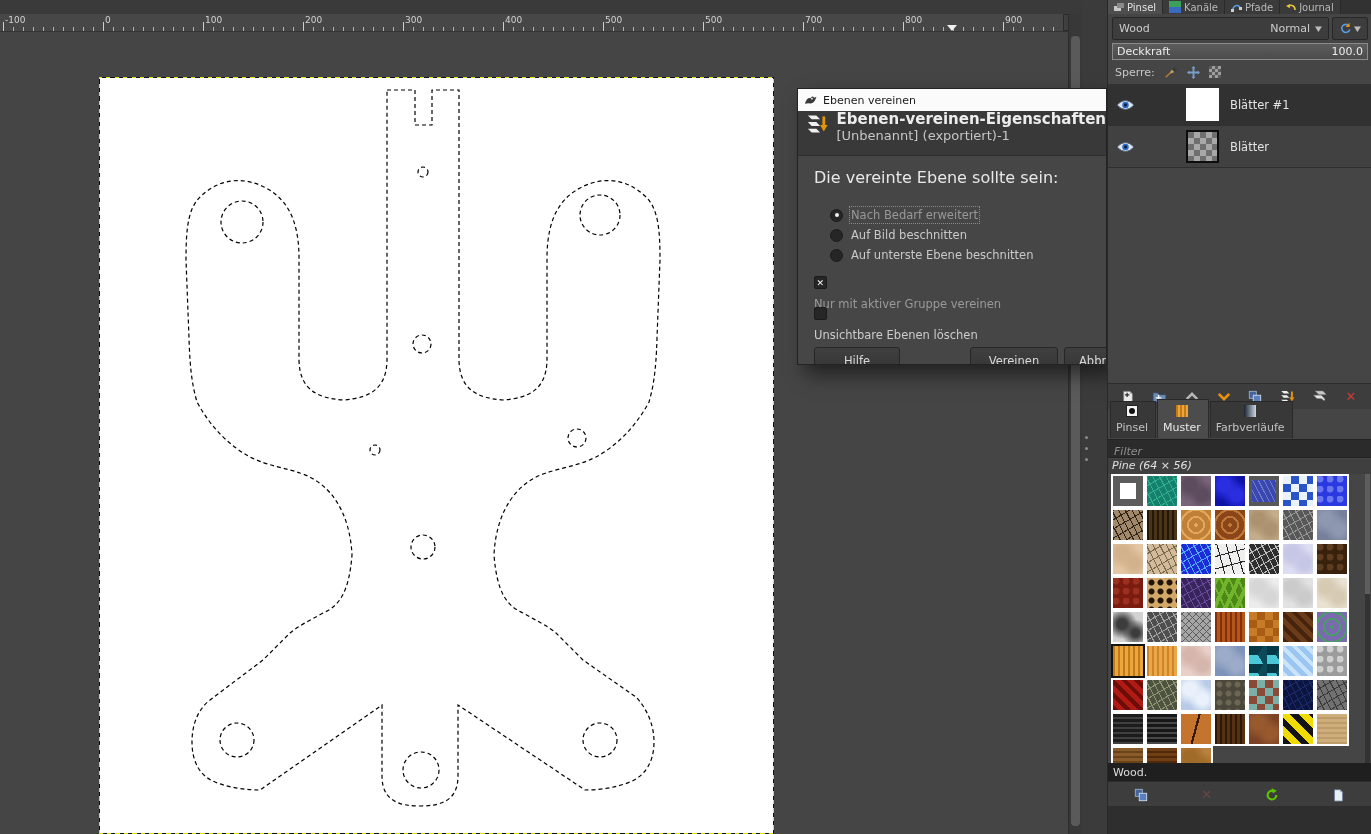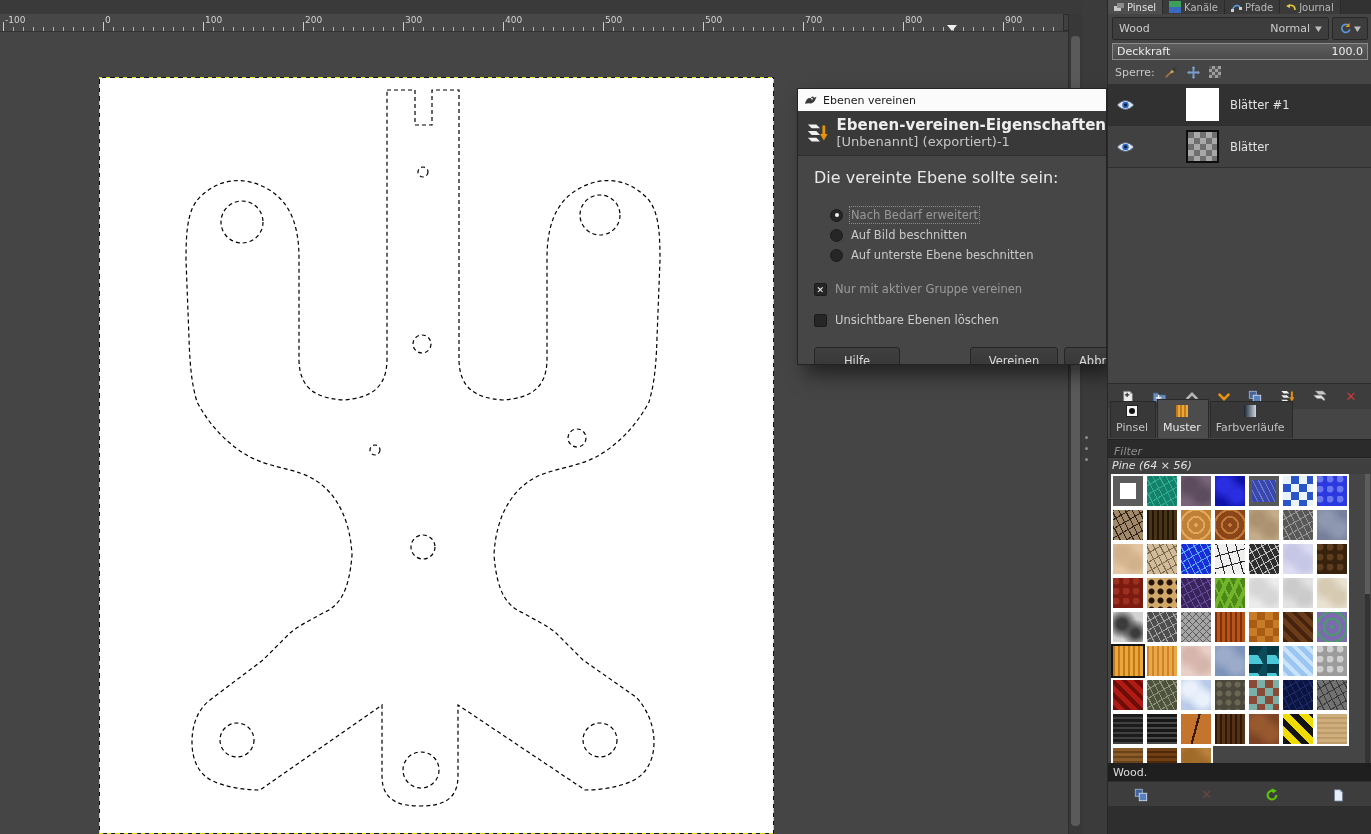--- a/index.html
+++ b/index.html
@@ -25,32 +25,32 @@
 
   .canvas-wrap{position:absolute;left:99px;top:77px;width:675px;height:757px;
     background:repeating-linear-gradient(45deg,#dfe400 0 3px,#111 3px 6px);}
   .canvas{position:absolute;left:1px;top:1px;width:673px;height:755px;background:#ffffff;}
 
   
   .dialog{position:absolute;left:797px;top:88px;width:310px;height:277px;z-index:10;overflow:hidden;
     background:#464646;box-shadow:8px 10px 18px rgba(0,0,0,.5);border:1px solid #232323;box-sizing:border-box;}
   .dlg-titlebar{height:22px;background:#fbfbfb;display:flex;align-items:center;padding-left:6px;gap:6px;}
   .dlg-titlebar span{font-size:11px;color:#1b1b1b;}
-  .dlg-header{height:44px;background:#393939;border-bottom:1px solid #2e2e2e;display:flex;align-items:center;gap:8px;padding-left:8px;}
+  .dlg-header{height:44px;background:#393939;border-bottom:1px solid #2e2e2e;display:flex;gap:8px;padding-left:8px;}
   .dlg-header .ht{font-size:15px;font-weight:bold;color:#ededed;white-space:nowrap;line-height:17px;}
   .dlg-header .hs{font-size:13px;color:#c6c6c6;white-space:nowrap;}
   .dlg-body{padding:12px 16px 0 16px;}
   .prompt{font-size:16px;font-weight:normal;color:#e8e8e8;margin-bottom:18px;}
   .optrow{display:flex;align-items:center;gap:8px;height:20px;margin-left:16px;}
   .radio{width:13px;height:13px;border-radius:50%;background:#262626;border:1px solid #1b1b1b;box-sizing:border-box;position:relative;flex:0 0 auto;}
   .radio.on::after{content:"";position:absolute;left:3.5px;top:3.5px;width:4px;height:4px;border-radius:50%;background:#f2f2f2;}
   .optrow .lbl{font-size:11.5px;color:#c9c9c9;}
   .optrow .lbl.dim{color:#989898;}
   .optrow .lbl.focus{outline:1px dotted #8a8a8a;outline-offset:1px;}
-  .chkrow{display:flex;align-items:flex-end;gap:8px;height:20px;margin-top:11px;}
+  .chkrow{display:flex;align-items:flex-start;gap:8px;height:20px;margin-top:11px;flex-direction:column;}
   .chk{width:13px;height:13px;border-radius:2px;background:#262626;border:1px solid #1b1b1b;box-sizing:border-box;position:relative;flex:0 0 auto;}
   .chk.on::after{content:"\2715";position:absolute;left:1.5px;top:0.5px;font-size:9px;font-weight:bold;color:#fafafa;}
   .btnrow{position:relative;height:27px;margin-top:20px;}
   .dbtn{position:absolute;top:0;height:27px;background:linear-gradient(#404040,#343434);border:1px solid #262626;border-radius:3px;color:#d9d9d9;font-size:11.5px;display:flex;align-items:center;justify-content:center;box-sizing:border-box;}
 
   
   .right-panel{position:absolute;left:1107px;top:0;width:264px;height:834px;background:#454545;border-left:1px solid #282828;box-sizing:border-box;z-index:20;}
   .dock-tabs{position:absolute;left:0;top:0;width:100%;height:14px;background:#323232;display:flex;overflow:hidden;}
   .dtab{display:flex;align-items:center;gap:3px;padding:0 6px;font-size:10px;color:#b8b8b8;background:#3a3a3a;border-right:1px solid #2a2a2a;}
   .dtab.active{background:#4e4e4e;color:#e2e2e2;}

